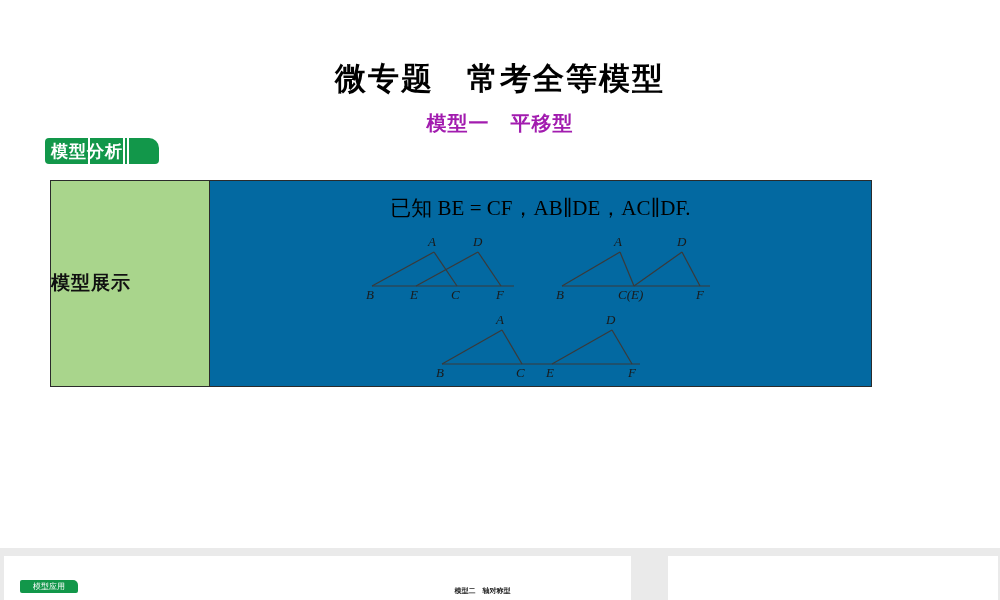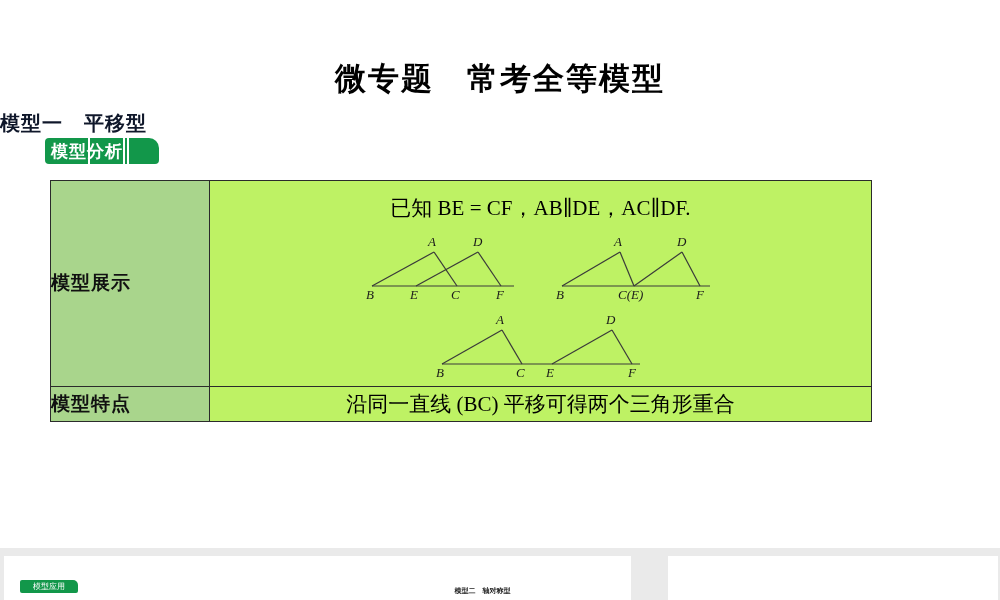--- a/index.html
+++ b/index.html
@@ -35,26 +35,26 @@
     font-size: 31px;
     letter-spacing: 2px;
     color: #000000;
     white-space: pre;
   }
 
   .subtitle {
     position: absolute;
     left: 0; top: 110px;
     width: 1000px;
-    text-align: left;
+    text-align: center;
     font-family: "DejaVu Sans", "Liberation Sans", sans-serif;
     font-weight: bold;
     font-size: 20px;
     letter-spacing: 1px;
-    color: #0f172a;
+    color: #a21caf;
     white-space: pre;
   }
 
   
   .tag {
     position: absolute;
     left: 45px; top: 138px;
     height: 26px;
     background: #12974a;
     border-radius: 4px 10px 4px 4px;
@@ -109,21 +109,21 @@
     background: #a9d58c;
     text-align: left;
     font-family: "DejaVu Sans", "Liberation Sans", sans-serif;
     font-size: 19px;
     font-weight: bold;
     color: #111111;
     letter-spacing: 1px;
     white-space: pre;
   }
   td.content {
-    background: #bef264;
+    background: #0369a1;
     padding: 6px 10px;
   }
 
   .cell-text {
     font-family: "Liberation Serif", "DejaVu Serif", serif;
     font-size: 21px;
     color: #000000;
     line-height: 1.65;
   }
   .center-text { text-align: center; }
@@ -271,26 +271,20 @@
             <text x="10" y="71">B</text>
             <text x="90" y="71">C</text>
             <text x="120" y="71">E</text>
             <text x="202" y="71">F</text>
           </svg>
         </div>
 
       </td>
     </tr>
 
-    <tr>
-      <td class="rowlabel">模型特点</td>
-      <td class="content">
-        <div class="cell-text center-text">沿同一直线 (BC) 平移可得两个三角形重合</div>
-      </td>
-    </tr>
 
   </tbody>
     </table>
 
 </div>
 
 <div id="filmstrip">
   <div class="thumb" id="thumb-left">
     <div class="mini-tag">模型应用</div>
     <div class="mini-title"></div>

